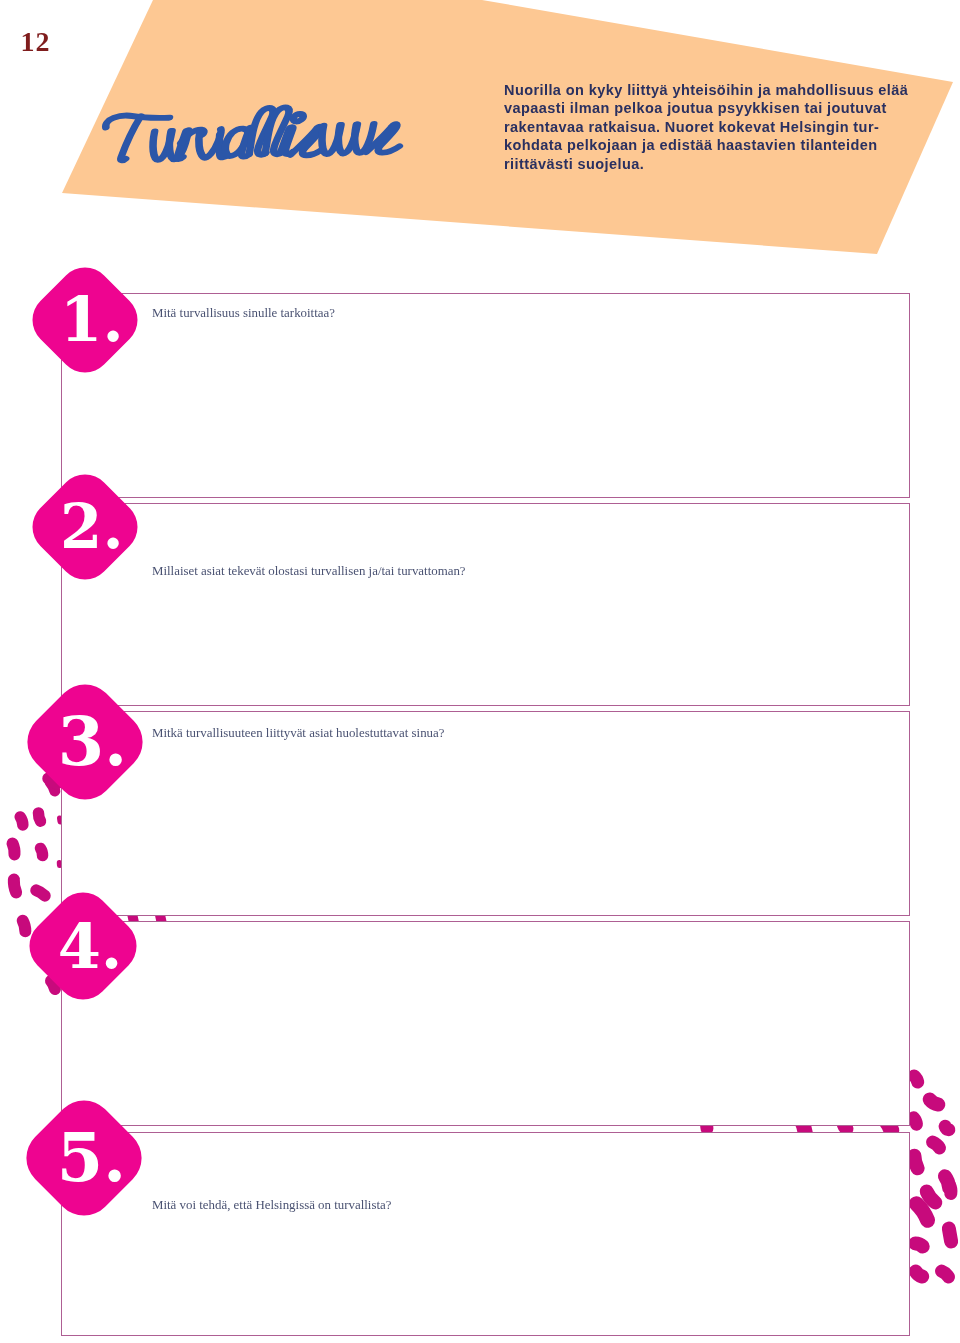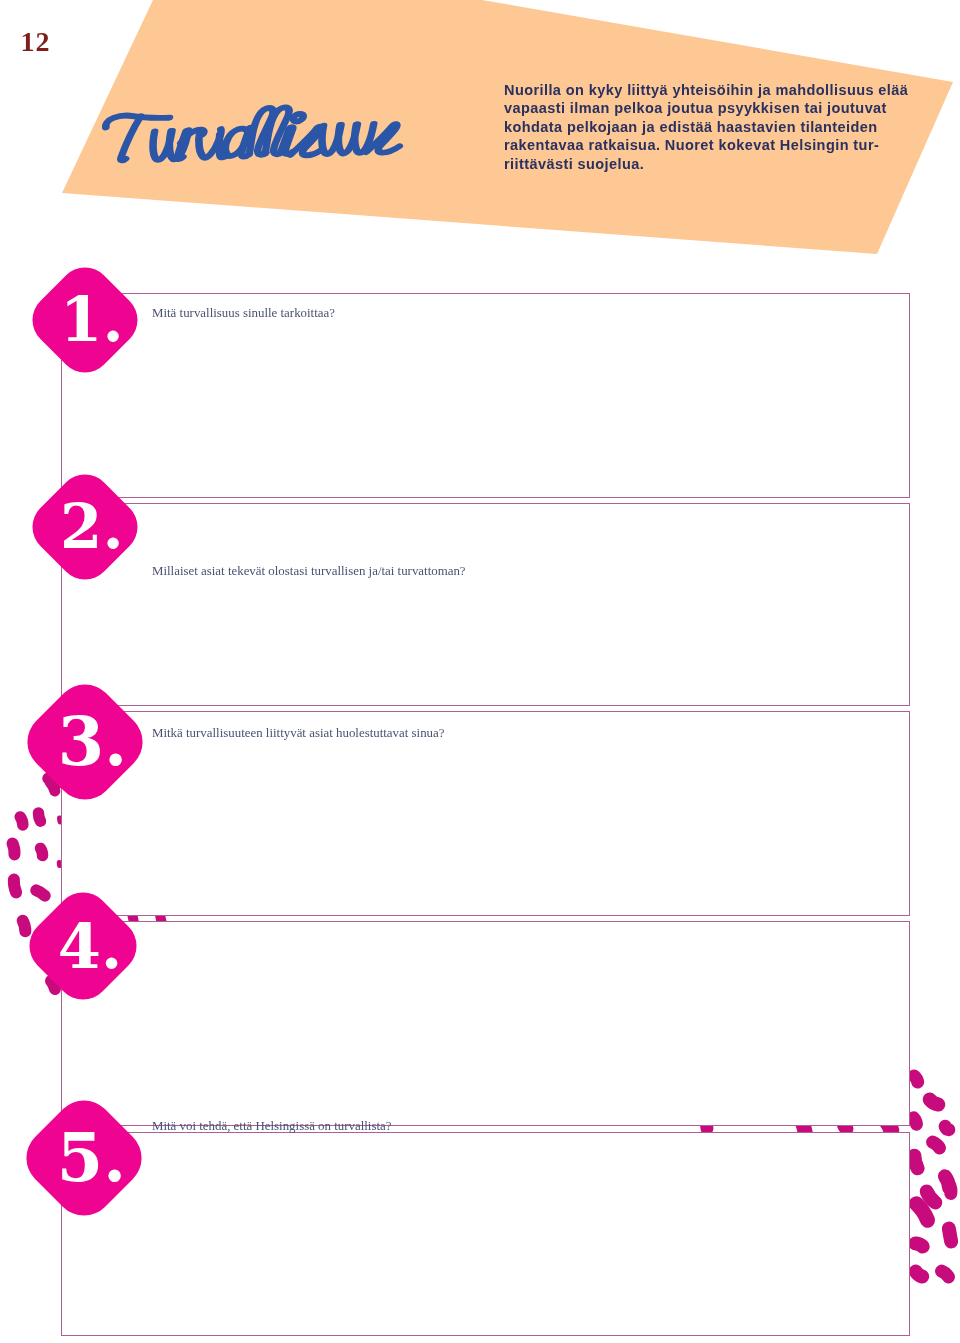--- a/index.html
+++ b/index.html
@@ -56,22 +56,22 @@
      <path d="M 182.50 -30.00 C 181.90 -15.82, 184.66 0.00, 189.25 0.00 C 193.84 0.00, 196.60 -13.77, 196.90 -30.00"></path>
      <path d="M 196.00 -30.00 C 195.40 -15.82, 198.16 0.00, 202.75 0.00 C 207.34 0.00, 210.10 -13.77, 210.40 -30.00"></path>
      <path d="M 209.50 -30.00 C 208.90 -15.82, 211.66 0.00, 216.25 0.00 C 220.84 0.00, 223.60 -13.77, 223.90 -30.00"></path>
      <path d="M 221.5 -0.5 C 228.5 -10.0, 237.0 -22.0, 239.3 -26.8 C 240.7 -30.0, 244.5 -29.6, 243.1 -25.0 C 241.7 -20.4, 234.9 -11.0, 232.1 -6.4 C 229.9 -2.6, 231.1 0.6, 235.3 0.6 C 240.1 0.6, 245.1 -2.4, 248.1 -5.4"></path>
     </g>
    </g>
   </svg>
   <div id="intro-text">
     <div class="introline">Nuorilla on kyky liittyä yhteisöihin ja mahdollisuus elää</div>
     <div class="introline">vapaasti ilman pelkoa joutua psyykkisen tai joutuvat</div>
+    <div class="introline">rakentavaa ratkaisua. Nuoret kokevat Helsingin tur-</div>
     <div class="introline">kohdata pelkojaan ja edistää haastavien tilanteiden</div>
-    <div class="introline">rakentavaa ratkaisua. Nuoret kokevat Helsingin tur-</div>
     <div class="introline">riittävästi suojelua.</div>
   </div>
   <svg id="deco-left" viewBox="0 0 960 1343" width="960" height="1343">
    <g fill="none" stroke="#C70A7C" stroke-linecap="round">
 <path d="M 0 -5.00 Q 1.10 0 0 5.00" stroke-width="11.00" transform="translate(52.5 786.5) rotate(-28)"></path>
 <path d="M 0 -5.00 Q -1.20 0 0 5.00" stroke-width="12.00" transform="translate(52.6 781.0) rotate(-60)"></path>
 <path d="M 0 -4.25 Q 1.40 0 0 4.25" stroke-width="11.50" transform="translate(21.5 821) rotate(-18)"></path>
 <path d="M 0 -4.25 Q -1.20 0 0 4.25" stroke-width="11.50" transform="translate(39.5 817) rotate(-14)"></path>
 <path d="M 0 -5.50 Q 1.40 0 0 5.50" stroke-width="12.00" transform="translate(13.5 849) rotate(-10)"></path>
 <path d="M 0 -3.75 Q 1.20 0 0 3.75" stroke-width="11.50" transform="translate(41.5 852) rotate(-16)"></path>
@@ -138,14 +138,14 @@
   </svg>
   <svg class="badge" style="left:18.5px;top:1093.0px;" width="130" height="130" viewBox="0 0 130 130">
    <g transform="translate(65,65) rotate(45)">
         <rect x="-49.40" y="-49.40" width="98.79" height="98.79" rx="29.60" ry="29.60" fill="#EE0490"></rect>
       </g>
    <text class="badgenum" x="72.53" y="88.14" text-anchor="middle" font-family="DejaVu Serif, serif" font-weight="bold" font-size="66.72" fill="#ffffff">5.</text>
   </svg>
   <div class="qtext" style="left:152.0px;top:306.0px;">Mitä turvallisuus sinulle tarkoittaa?</div>
   <div class="qtext" style="left:152.0px;top:516.0px;margin-top:48px;">Millaiset asiat tekevät olostasi turvallisen ja/tai turvattoman?</div>
   <div class="qtext" style="left:152.0px;top:726.0px;">Mitkä turvallisuuteen liittyvät asiat huolestuttavat sinua?</div>
-  <div class="qtext" style="left:152.0px;top:1119px;">Mitä voi tehdä, että Helsingissä on turvallista?</div>
+  <div class="qtext" style="left:152.0px;top:1198px;">Mitä voi tehdä, että Helsingissä on turvallista?</div>
 </div>
 
 </body></html>

